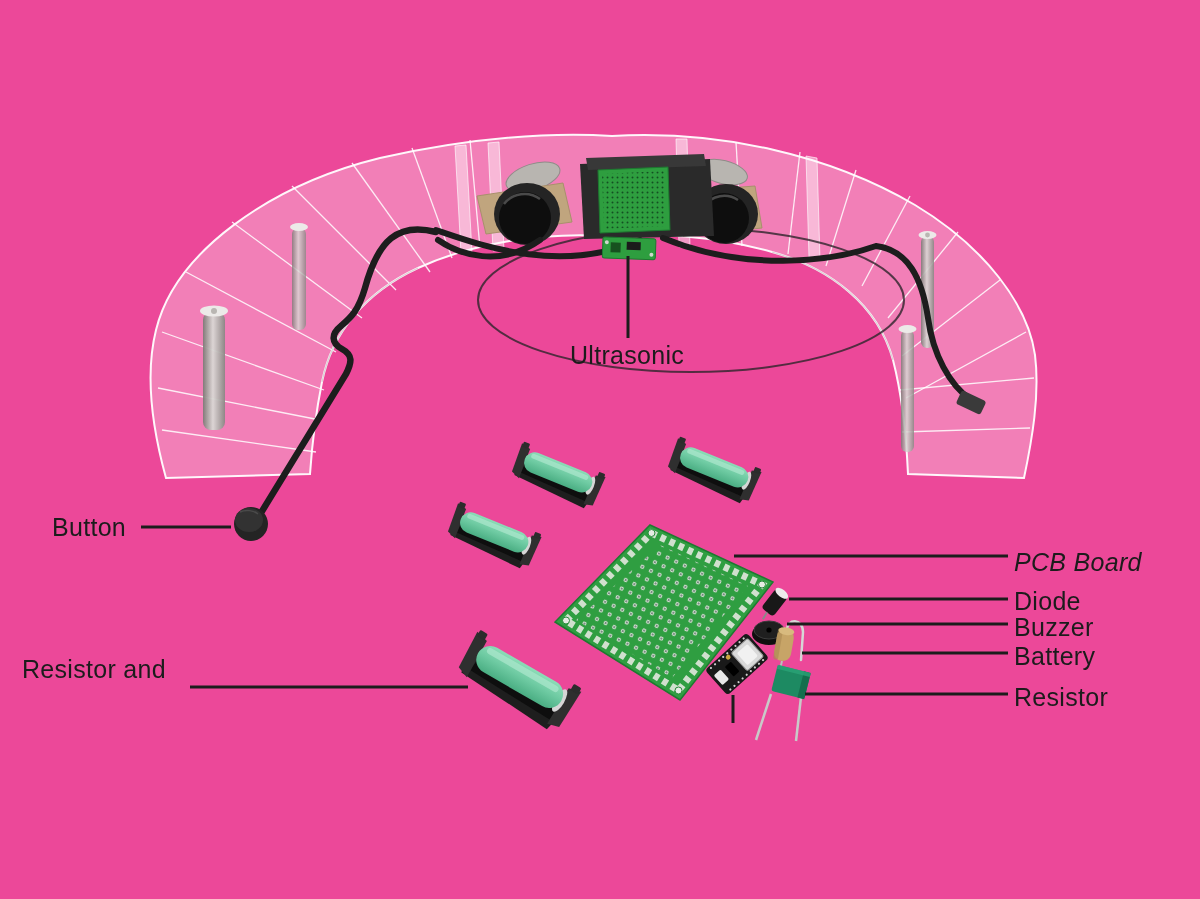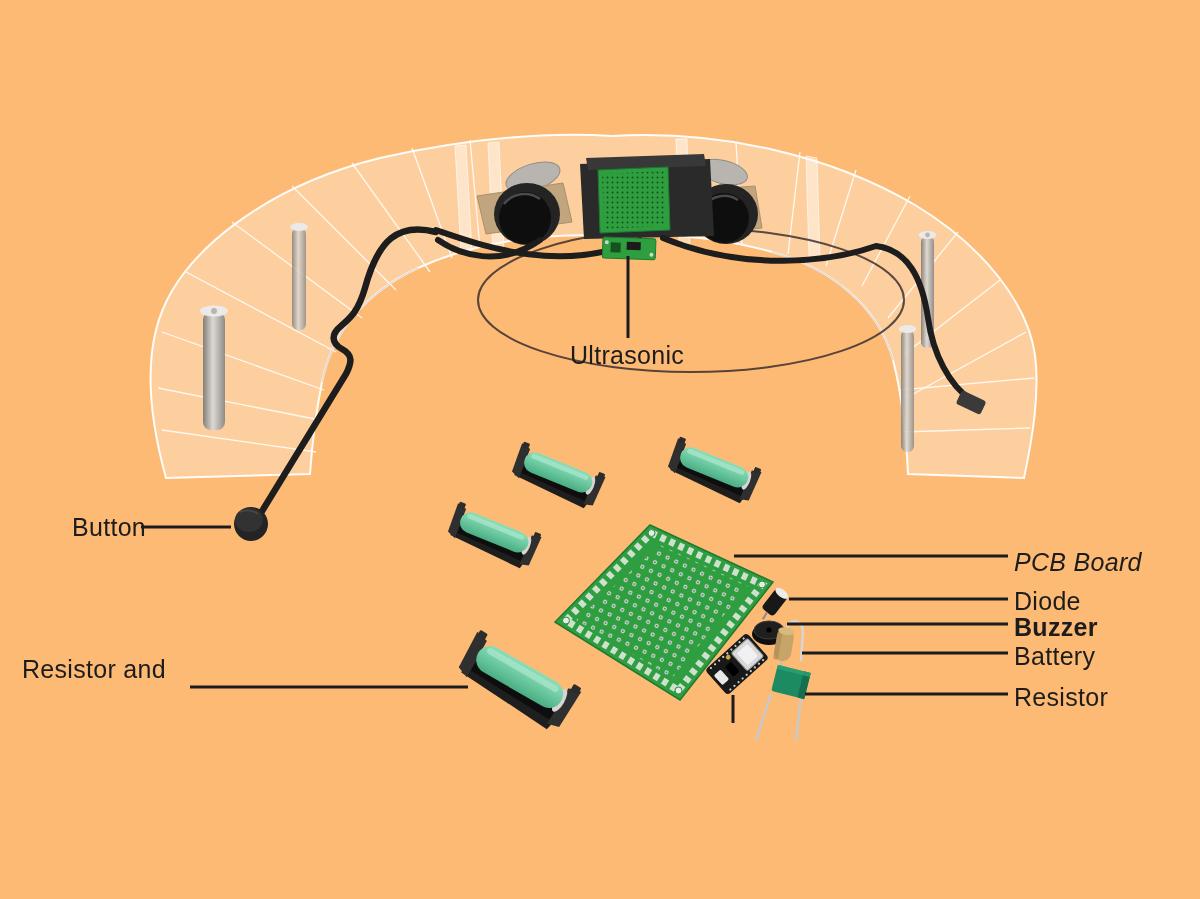--- a/index.html
+++ b/index.html
@@ -1,18 +1,18 @@
 <!DOCTYPE html>
 <html><head>
 <meta charset="utf-8">
 <style>
   html,body{margin:0;padding:0;background:#b9a9ac;}
   .stage{
     position:relative;width:1200px;height:899px;overflow:hidden;
-    background:#fdba74;
+    background:#ec4899;
     font-family:"Liberation Sans", sans-serif;
   }
   .stage svg{position:absolute;left:0;top:0;}
   .lbl{
     position:absolute;
     font-size:25px;line-height:1.2;letter-spacing:0.3px;
     color:#1c1c1c;white-space:nowrap;
   }
 </style>
 </head>
@@ -254,21 +254,21 @@
     <line x1="734" y1="556" x2="1008" y2="556"></line>
     <line x1="789" y1="599" x2="1008" y2="599"></line>
     <line x1="787" y1="624" x2="1008" y2="624"></line>
     <line x1="802" y1="653" x2="1008" y2="653"></line>
     <line x1="805" y1="694" x2="1008" y2="694"></line>
     <line x1="733" y1="695" x2="733" y2="723"></line>
   </g>
 </svg>
 
 <div class="lbl" style="left:570px;top:340px;">Ultrasonic</div>
-<div class="lbl" style="left:52px;top:512px;margin-left:20px;">Button</div>
+<div class="lbl" style="left:52px;top:512px;">Button</div>
 <div class="lbl" style="left:22px;top:654px;">Resistor and</div>
 <div class="lbl" style="left:1014px;top:547px;font-style:italic;">PCB Board</div>
 <div class="lbl" style="left:1014px;top:586px;">Diode</div>
-<div class="lbl" style="left:1014px;top:612px;font-weight:bold;">Buzzer</div>
+<div class="lbl" style="left:1014px;top:612px;">Buzzer</div>
 <div class="lbl" style="left:1014px;top:641px;">Battery</div>
 <div class="lbl" style="left:1014px;top:682px;">Resistor</div>
 
 </div>
 
 </body></html>

